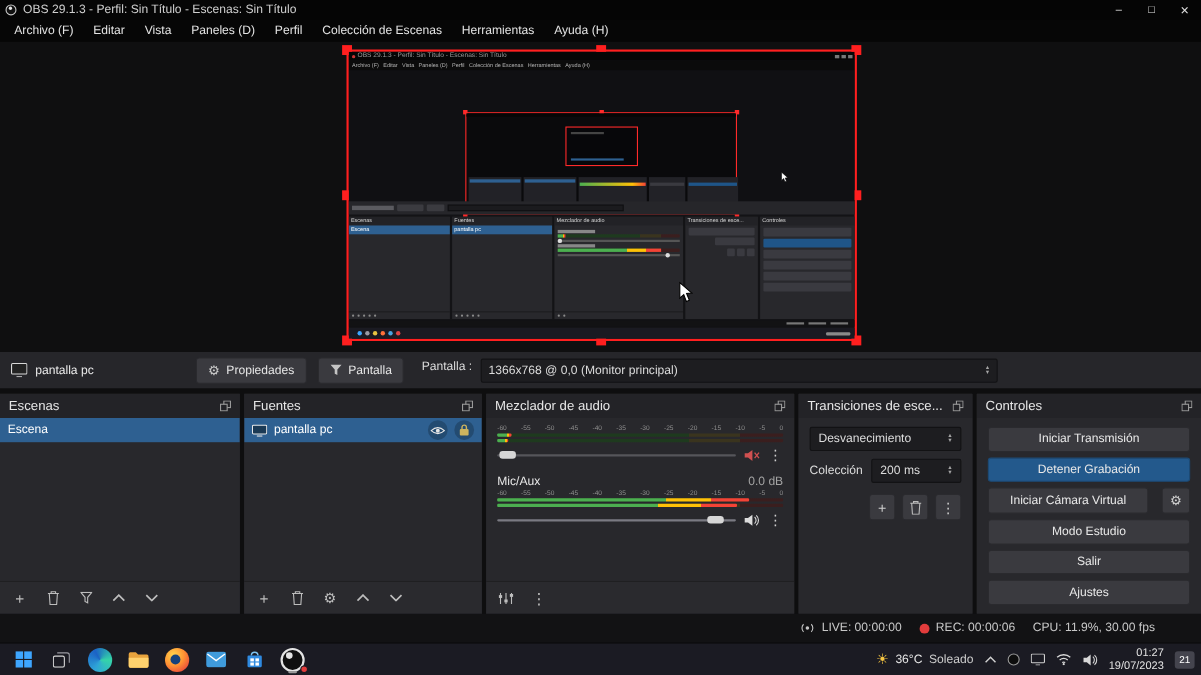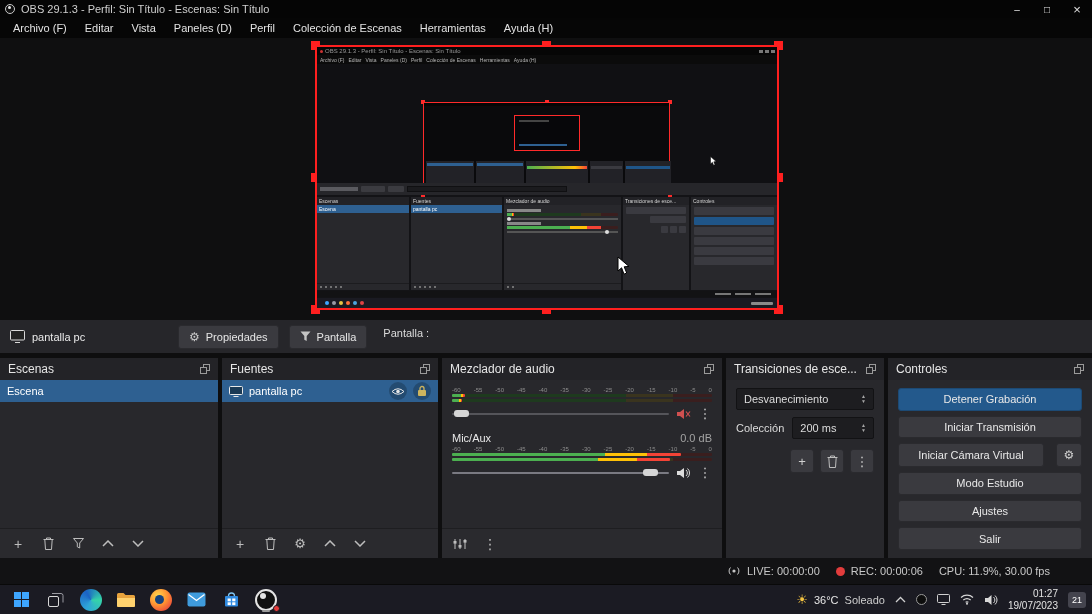--- a/index.html
+++ b/index.html
@@ -361,20 +361,27 @@
       <span style="font-size:12px;color:#c9c9c9">⚙</span>
       <span>Propiedades</span>
     </div>
     <div class="btn">
       <svg width="11" height="11" viewBox="0 0 11 11">
         <path d="M0.5 0.5 h10 L6.7 5 v5 L4.3 8.8 V5 Z" fill="#c4c4c4"></path>
       </svg>
       <span>Pantalla</span>
     </div>
     <span class="screen-label">Pantalla :</span>
+    <div class="combo">
+      <span class="val">1366x768 @ 0,0 (Monitor principal)</span>
+      <span class="spin">
+        <span>▲</span>
+          <span>▼</span>
+      </span>
+    </div>
   </div>
 
   <div class="docks">
 
     <div class="dock" id="dock-escenas">
       <div class="dock-header">
         <span>Escenas</span>
         <svg width="10" height="10" viewBox="0 0 10 10">
           <rect x="3.5" y="0.5" width="6" height="6" fill="none" stroke="#9a9a9a"></rect>
           <rect x="0.5" y="3.5" width="6" height="6" fill="#232327" stroke="#9a9a9a"></rect>
@@ -611,31 +618,31 @@
 
     <div class="dock" id="dock-ctrl">
       <div class="dock-header">
         <span>Controles</span>
         <svg width="10" height="10" viewBox="0 0 10 10">
           <rect x="3.5" y="0.5" width="6" height="6" fill="none" stroke="#9a9a9a"></rect>
           <rect x="0.5" y="3.5" width="6" height="6" fill="#232327" stroke="#9a9a9a"></rect>
         </svg>
       </div>
       <div class="dock-body ctrl-body">
+        <div class="ctrl-btn">Iniciar Transmisión</div>
         <div class="ctrl-btn blue">Detener Grabación</div>
-        <div class="ctrl-btn">Iniciar Transmisión</div>
         <div class="cam-row">
           <div class="ctrl-btn">Iniciar Cámara Virtual</div>
           <div class="cam-gear">
               <span>⚙</span>
             </div>
         </div>
         <div class="ctrl-btn">Modo Estudio</div>
+        <div class="ctrl-btn">Salir</div>
         <div class="ctrl-btn">Ajustes</div>
-        <div class="ctrl-btn">Salir</div>
       </div>
     </div>
   </div>
 
   <div class="statusbar">
     <div class="st-item">
       <svg width="14" height="12" viewBox="0 0 14 12">
         <circle cx="7" cy="6" r="1.6" fill="#c6c6c6"></circle>
         <path d="M3.5 9.5 a5 5 0 0 1 0 -7 M10.5 2.5 a5 5 0 0 1 0 7" stroke="#c6c6c6" fill="none"></path>
       </svg>

